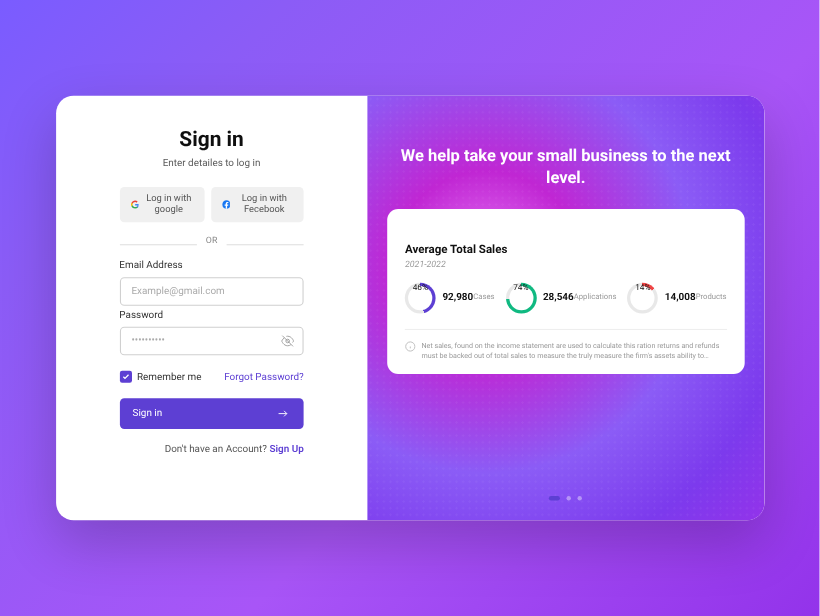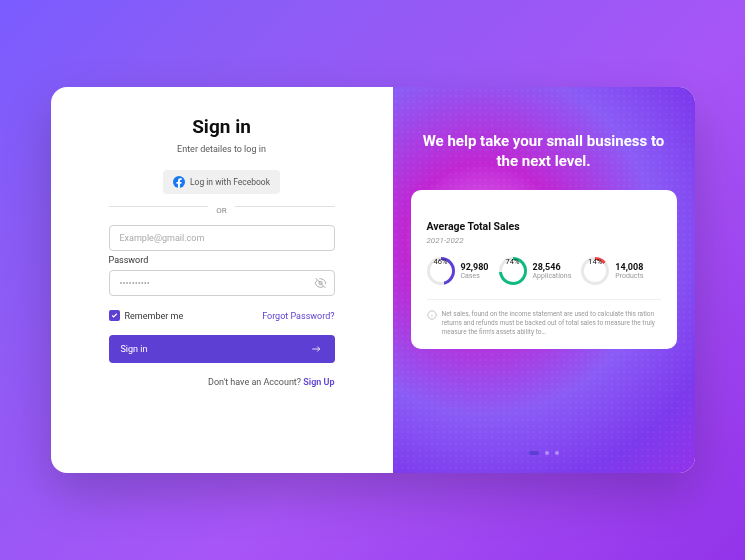--- a/index.html
+++ b/index.html
@@ -3,21 +3,21 @@
 <meta charset="utf-8">
 <style>
 *{box-sizing:border-box;margin:0;padding:0;font-family:-apple-system,BlinkMacSystemFont,'Segoe UI',Roboto,sans-serif}
 body{width:745px;height:560px;background:linear-gradient(135deg,#7a5cff 0%,#8b5cf6 20%,#a855f7 60%,#9333ea 100%);display:flex;align-items:center;justify-content:center;border-radius:20px;overflow:hidden}
 .card{width:644px;height:386px;background:#fff;border-radius:16px;display:flex;overflow:hidden;box-shadow:0 20px 50px rgba(0,0,0,.2)}
 .left{width:342px;padding:20px 58px 20px 58px;display:flex;flex-direction:column}
 .title{font-size:19px;font-weight:700;color:#0f0f0f;text-align:center;margin-top:8px}
 .subtitle{font-size:9px;color:#5a5a5a;text-align:center;margin-top:6px;margin-bottom:16px}
 .social-row{display:flex;gap:6px;justify-content:center;margin-bottom:12px}
 .social-btn{display:flex;align-items:center;gap:5px;background:#f0f0f0;border:none;border-radius:4px;padding:6px 10px;font-size:8.5px;color:#555;cursor:pointer}
-.divider{display:flex;align-items:flex-start;gap:8px;margin-bottom:10px}
+.divider{display:flex;align-items:flex-end;gap:8px;margin-bottom:10px}
 .divider-line{flex:1;height:1px;background:#e0e0e0}
 .divider-text{font-size:8px;color:#888}
 .field-label{font-size:9px;color:#333;margin-bottom:5px;margin-top:4px}
 .text-input{width:100%;border:1px solid #d0d0d0;border-radius:4px;padding:7px 10px;font-size:9px;color:#333;outline:none}
 .text-input::placeholder{color:#aaa}
 .pw-wrap{position:relative}
 .eye-icon{position:absolute;right:8px;top:50%;transform:translateY(-50%);color:#999}
 .row{display:flex;justify-content:space-between;align-items:center;margin-top:14px}
 .remember{display:flex;align-items:center;gap:5px;font-size:9px;color:#333}
 .checkbox{width:11px;height:11px;background:#5d3fd3;border-radius:2px;display:flex;align-items:center;justify-content:center}
@@ -29,50 +29,60 @@
 .right::before{content:'';position:absolute;inset:0;background-image:radial-gradient(rgba(255,255,255,.15) 1px,transparent 1px);background-size:6px 6px;opacity:.3}
 .hero-text{color:#fff;font-size:15px;font-weight:700;text-align:center;line-height:1.35;margin-top:26px;margin-bottom:18px;position:relative}
 .stats-card{background:#fff;border-radius:10px;padding:30px 16px 12px 16px;position:relative}
 .stats-title{font-size:10.5px;font-weight:700;color:#111;margin-bottom:3px}
 .stats-period{font-size:8px;color:#999;font-style:italic;margin-bottom:12px}
 .stats-row{display:flex;gap:10px;margin-bottom:14px}
 .stat{display:flex;align-items:center;gap:6px}
 .ring{width:28px;height:28px;border-radius:50%;display:flex;align-items:flex-start;justify-content:center;font-size:7.5px;font-weight:400;color:#111;background:conic-gradient(var(--c) calc(var(--p)*1%),#e8e8e8 0);position:relative}
 .ring::before{content:'';position:absolute;inset:3px;background:#fff;border-radius:50%}
 .ring span{position:relative}
-.stat-info{display:flex;flex-direction:column}
+.stat-info{display:flex;flex-direction:row}
 .stat-num{font-size:9px;font-weight:700;color:#111}
 .stat-lbl{font-size:7px;color:#999}
 .note{display:flex;gap:5px;font-size:6.5px;color:#999;line-height:1.4;border-top:1px solid #eee;padding-top:10px}
 .note-icon{flex-shrink:0}
 .dots{display:flex;gap:6px;justify-content:center;margin-top:auto;margin-bottom:6px;position:relative}
 .dot{width:4px;height:4px;border-radius:50%;background:rgba(255,255,255,.4)}
 .dot.active{width:10px;border-radius:2px;background:#5d3fd3}
 </style>
 </head>
 <body>
 
 <div class="card">
   <div class="left">
     <div class="title">Sign in</div>
     <div class="subtitle">Enter detailes to log in</div>
     <div class="social-row">
       <button class="social-btn">
         <svg width="12" height="12" viewBox="0 0 24 24">
+            <path fill="#EA4335" d="M12 5c1.6 0 3 .6 4.1 1.5l3-3C17.2 1.7 14.8.7 12 .7 7.4.7 3.4 3.4 1.5 7.3l3.5 2.7C5.9 7.2 8.7 5 12 5z"></path>
+            <path fill="#4285F4" d="M23.5 12.3c0-.8-.1-1.6-.2-2.3H12v4.5h6.5c-.3 1.5-1.1 2.7-2.4 3.6l3.4 2.6c2-1.8 3.1-4.5 3.1-8.4z"></path>
+            <path fill="#FBBC05" d="M5 14.3c-.2-.7-.4-1.5-.4-2.3s.1-1.6.4-2.3L1.5 7C.5 8.9 0 10.9 0 12s.5 3.1 1.5 5l3.5-2.7z"></path>
+            <path fill="#34A853" d="M12 23.3c3.2 0 5.9-1.1 7.9-2.9l-3.4-2.6c-1 .7-2.3 1.1-4.5 1.1-3.3 0-6.1-2.2-7-5.2L1.5 17c1.9 3.9 5.9 6.3 10.5 6.3z"></path>
+          </svg>
+        <span>Log in with google</span>
+      </button>
+      <button class="social-btn">
+        <svg width="12" height="12" viewBox="0 0 24 24">
             <circle cx="12" cy="12" r="12" fill="#1877F2"></circle>
             <path fill="#fff" d="M16.7 15.5l.5-3.5h-3.4V9.7c0-1 .5-1.9 2-1.9h1.6V4.8s-1.4-.2-2.8-.2c-2.9 0-4.7 1.7-4.7 4.9V12H6.8v3.5h3.1v8.5h3.9v-8.5h2.9z"></path>
           </svg>
         <span>Log in with Fecebook</span>
       </button>
     </div>
     <div class="divider">
       <div class="divider-line"></div>
       <span class="divider-text">OR</span>
       <div class="divider-line"></div>
     </div>
+    <label class="field-label">Email Address</label>
     <input class="text-input" type="text" placeholder="Example@gmail.com" style="">
     <label class="field-label">Password</label>
     <div class="pw-wrap">
       <input class="text-input" type="password" placeholder="••••••••••" style="">
       <svg class="eye-icon" width="13" height="13" viewBox="0 0 24 24" fill="none" stroke="currentColor" stroke-width="1.5">
           <path d="M9.9 4.2A9.1 9.1 0 0 1 12 4c7 0 10 8 10 8a13.2 13.2 0 0 1-1.7 2.5M6.6 6.6A13.5 13.5 0 0 0 2 12s3 8 10 8a9.1 9.1 0 0 0 5.4-1.8M3 3l18 18"></path>
           <circle cx="12" cy="12" r="3"></circle>
         </svg>
     </div>
     <div class="row">

